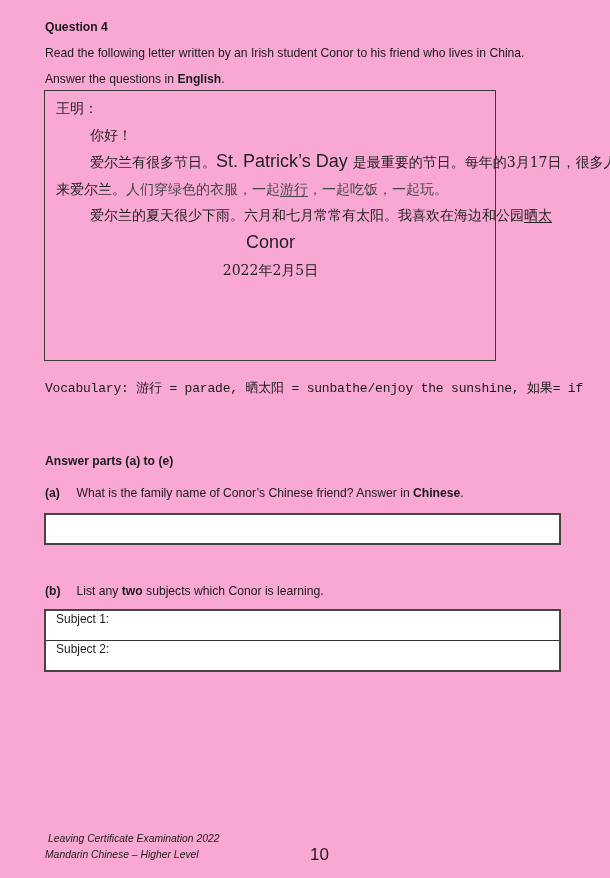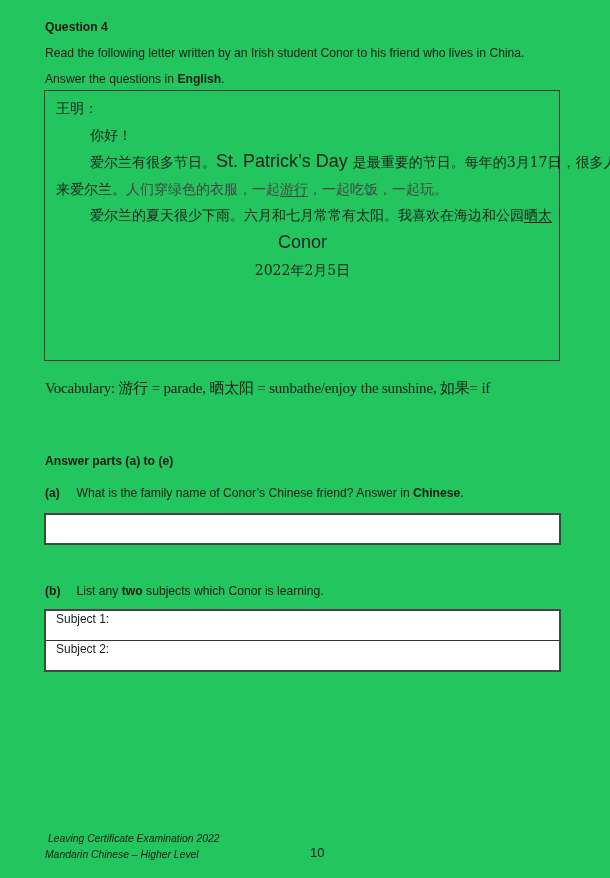--- a/index.html
+++ b/index.html
@@ -1,44 +1,44 @@
 <!DOCTYPE html>
 <html><head>
 <meta charset="utf-8">
 <style>
   html, body { margin:0; padding:0; background:#ffffff; }
   .page {
-    position:relative; width:610px; height:878px; background:#22c55e;
+    position:relative; width:610px; height:878px; background:#f9a8d4;
     font-family:"Liberation Sans", sans-serif; color:#1a1a1a; overflow:hidden;
   }
   .abs { position:absolute; }
   .b { font-weight:bold; }
   
   .en { transform:scaleX(0.9); transform-origin:left top; white-space:nowrap; font-size:13.5px; line-height:17px; }
   .q-title   { left:45px; top:18px;  font-weight:bold; }
   .intro1    { left:45px; top:44px; }
   .intro2    { left:45px; top:70px; }
 
   
   .letter-box {
-    left:44px; top:90px; width:516px; height:271px; box-sizing:border-box;
+    left:44px; top:90px; width:452px; height:271px; box-sizing:border-box;
     border:1px solid #3a3a3a;
     font-family:"DejaVu Serif", "Liberation Serif", serif;
     font-size:14px; line-height:26.6px; color:#1f1f1f;
     padding:4px 10px 0 11px;
   }
   .lline { white-space:nowrap; }
   .ind   { text-indent:34px; }
   .right { text-align:center; }
   .latin { font-family:"Liberation Sans", sans-serif; font-size:18px; }
   .u     { text-decoration:underline; text-underline-offset:2px; }
   .alt   { color:#454545; }
 
-  .vocab { left:45px; top:379px; font-size:15px; letter-spacing:-0.2px; white-space:nowrap;
-           font-family:Liberation Serif, serif; }
+  .vocab { left:45px; top:379px; font-size:13px; letter-spacing:-0.2px; white-space:nowrap;
+           font-family:Liberation Mono, monospace; }
 
   .answer-heading { left:45px; top:452px; font-weight:bold; }
   .q-line { white-space:nowrap; }
   .part-a { left:45px; top:484px; }
   .part-b { left:45px; top:582px; }
   .plabel { display:inline-block; width:35px; font-weight:bold; }
 
   .box-a {
     left:44px; top:513px; width:517px; height:32px; box-sizing:border-box;
     border:2px solid #444444; background:#ffffff;
@@ -46,21 +46,21 @@
   .subject-table {
     left:44px; top:609px; width:517px; box-sizing:border-box;
     border:2px solid #444444; background:#ffffff;
   }
   .subject-row { height:29px; display:flex; align-items:flex-start; padding-left:10px; }
   .subject-row + .subject-row { border-top:1px solid #333333; }
   .subject-label { font-size:13px; transform:scaleX(0.92); transform-origin:left center; }
 
   .footer1 { left:48px; top:830px; font-size:11.5px; font-style:italic; }
   .footer2 { left:45px; top:846px; font-size:11.5px; font-style:italic; }
-  .page-num { left:310px; top:845px; font-size:13px; }
+  .page-num { left:310px; top:845px; font-size:17px; }
 </style>
 </head>
 <body>
 
 <div class="page">
 
   <div class="abs en q-title">Question 4</div>
 
   <div class="abs en intro1">Read the following letter written by an Irish student Conor to his friend who lives in China.</div>
 

